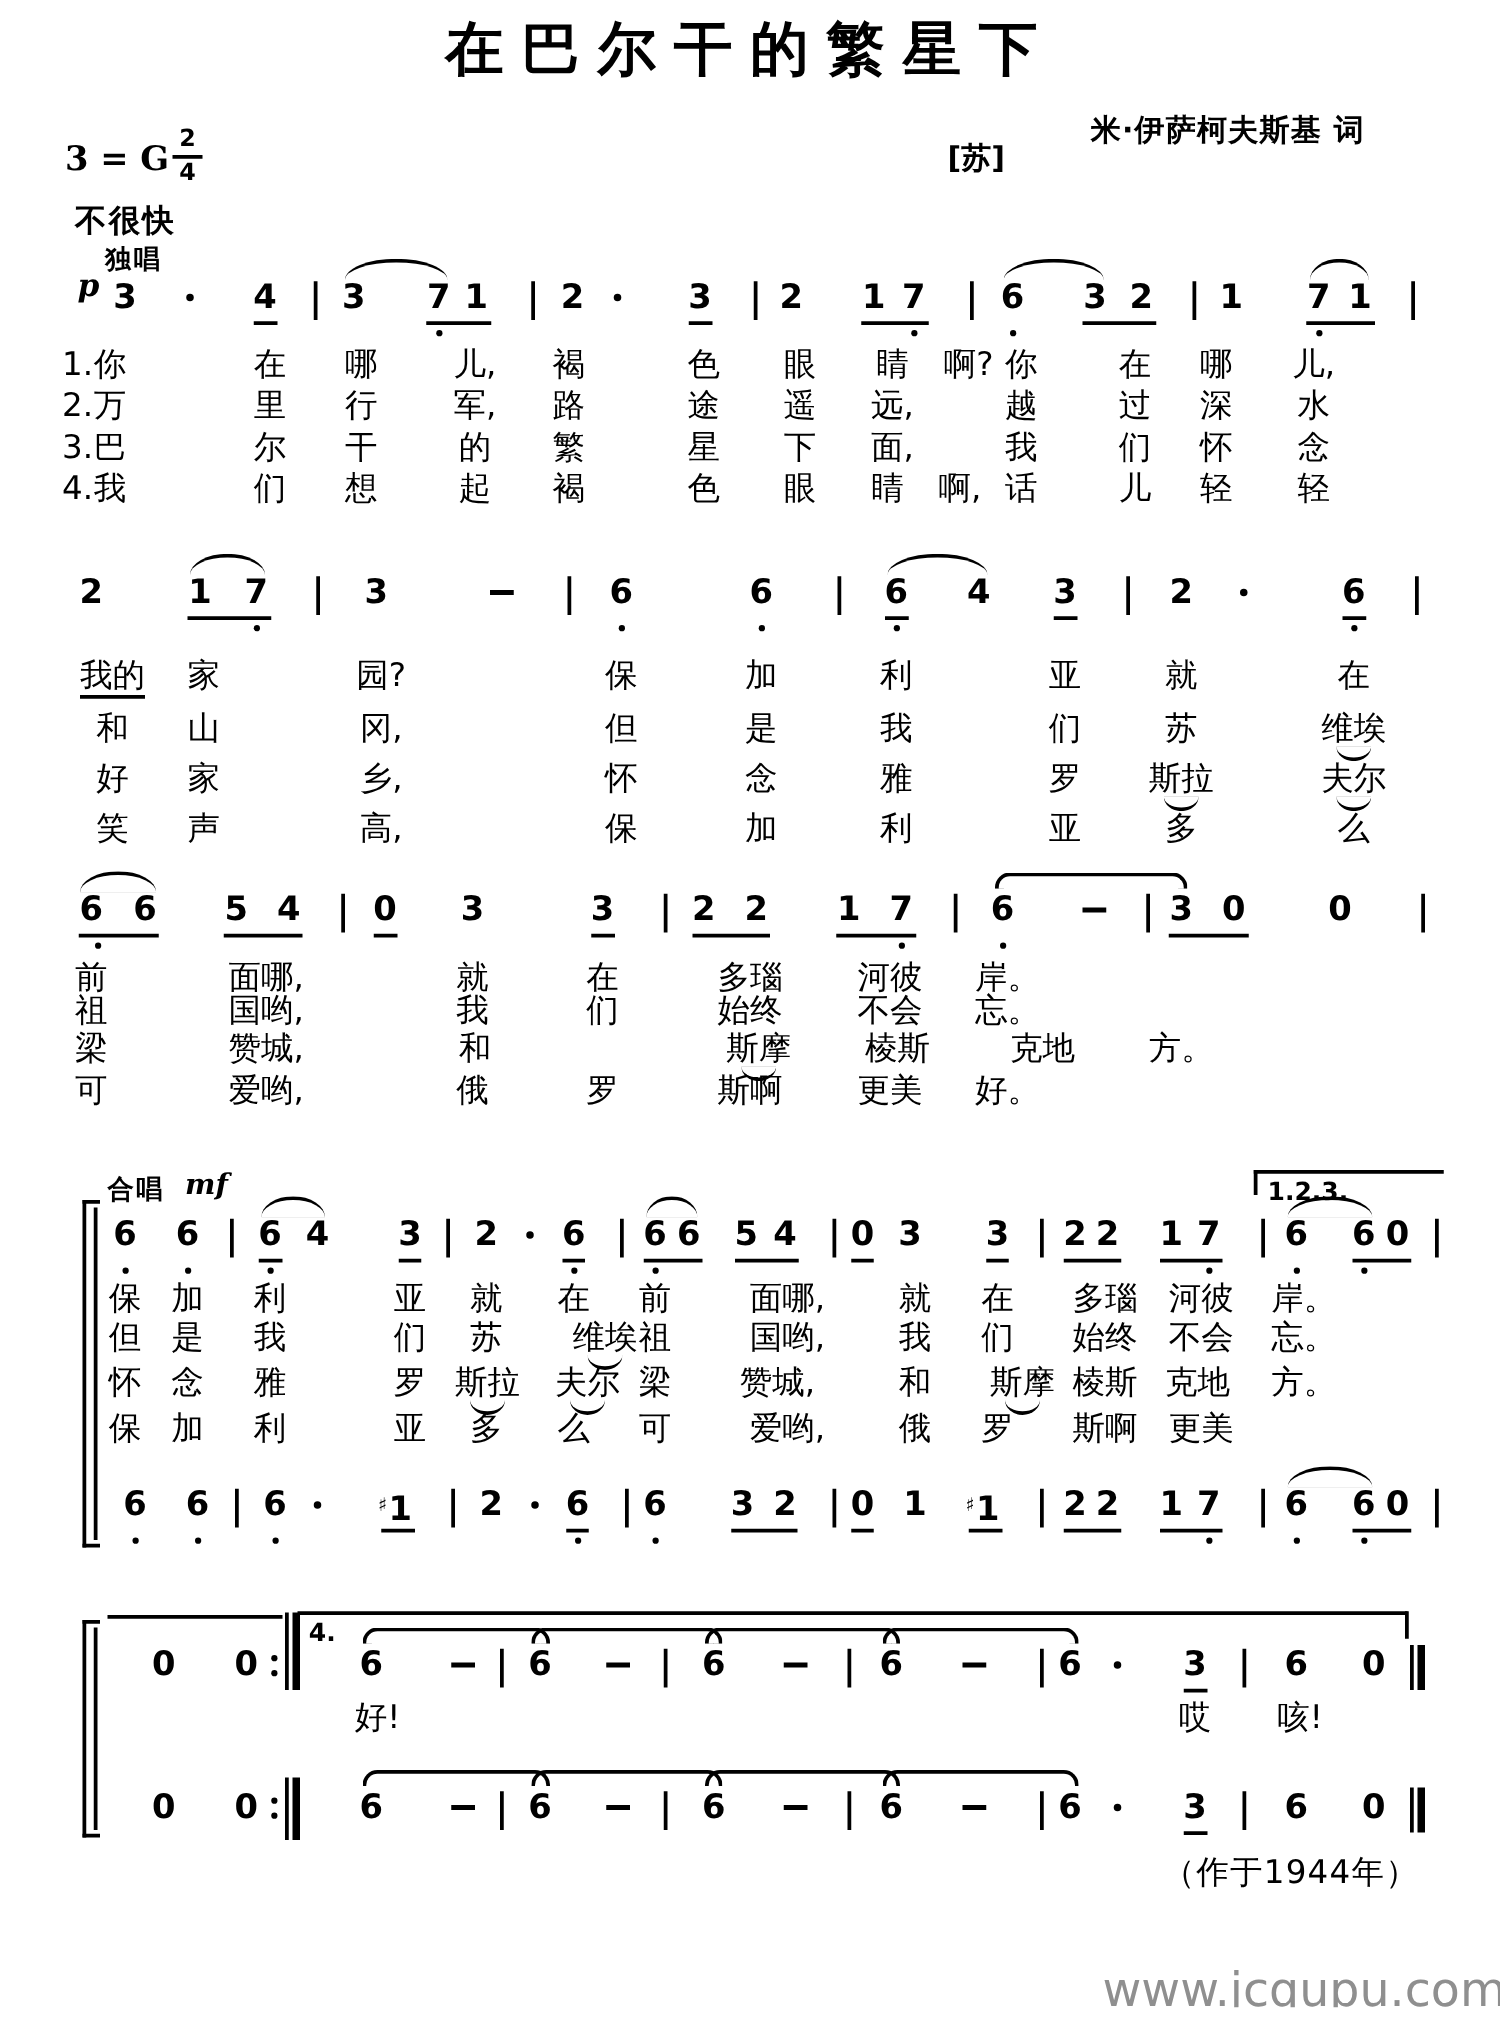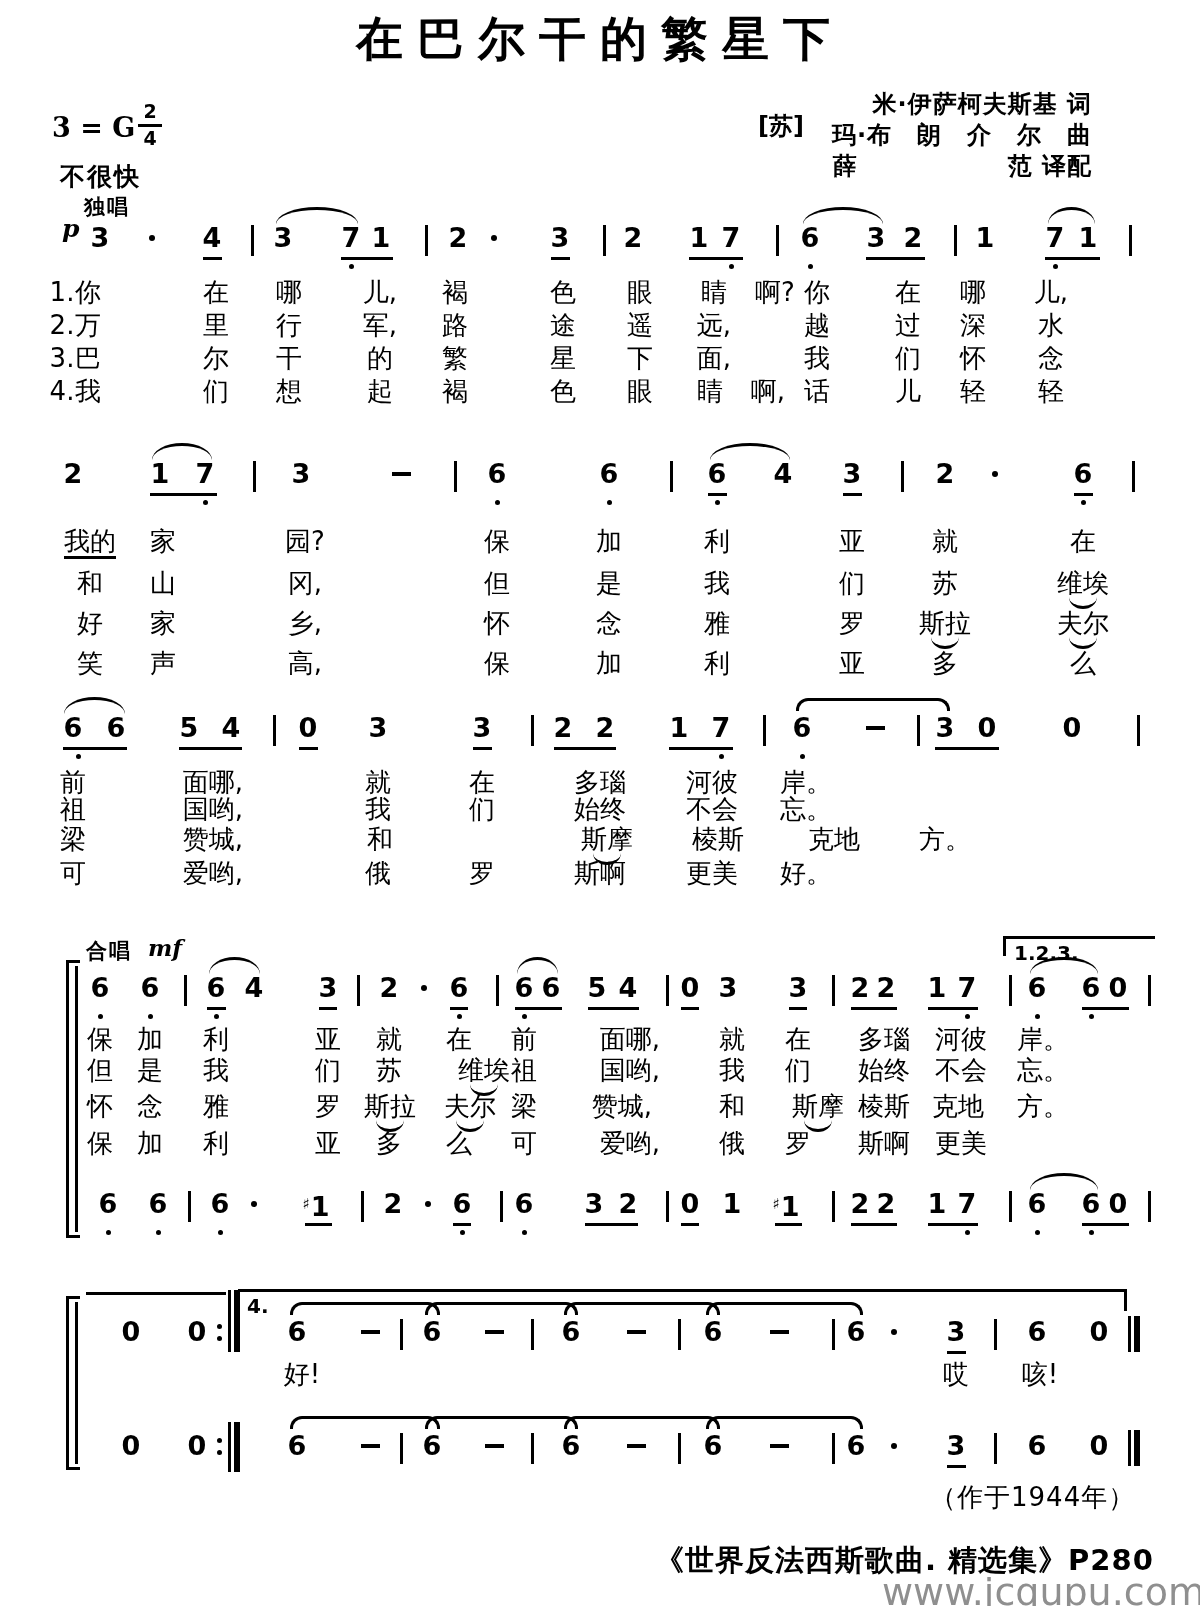--- a/index.html
+++ b/index.html
@@ -34,36 +34,33 @@
   .foot3{left:882px;top:1570px;font-size:38px;color:#8f8f8f;font-weight:normal;}
 </style>
 </head>
 <body>
 
 <div class="page" id="score">
   <div class="abs title">在巴尔干的繁星下</div>
 
   <div class="abs origin">[苏]</div>
   <div class="abs credit" style="top:88px;">米·伊萨柯夫斯基 词</div>
-  <div class="abs credit" style="top:119px;">玛·布　朗　介　尔　曲</div>
-  <div class="abs credit" style="top:150px;">薛　　　　　　范 译配</div>
 
   <div class="abs keysig">3 = G</div>
   <div class="abs tsnum">2</div>
   <div class="abs tsline blk"></div>
   <div class="abs tsden">4</div>
   <div class="abs tempo">不很快</div>
 
   <div class="abs sololbl">独唱</div>
   <div class="abs dyn dynp">p</div>
   <div class="abs choruslbl">合唱</div>
   <div class="abs dyn dynmf">mf</div>
 
   <div class="abs foot1">（作于1944年）</div>
-  <div class="abs foot2">《世界反法西斯歌曲. 精选集》P280</div>
   <div class="abs foot3">www.jcqupu.com</div>
 <div class="abs note" style="left: 100px; top: 224px;">3</div>
     <div class="abs blk dotr" style="left: 149px; top: 235px; width: 6px; height: 6px;"></div>
     <div class="abs note" style="left: 212px; top: 224px;">4</div>
     <div class="abs blk" style="left: 251px; top: 225px; width: 2.5px; height: 31px;"></div>
     <div class="abs note" style="left: 283px; top: 224px;">3</div>
     <div class="abs note" style="left: 351px; top: 224px;">7</div>
     <div class="abs note" style="left: 381px; top: 224px;">1</div>
     <div class="abs blk" style="left: 425px; top: 225px; width: 2.5px; height: 31px;"></div>
     <div class="abs note" style="left: 458px; top: 224px;">2</div>

